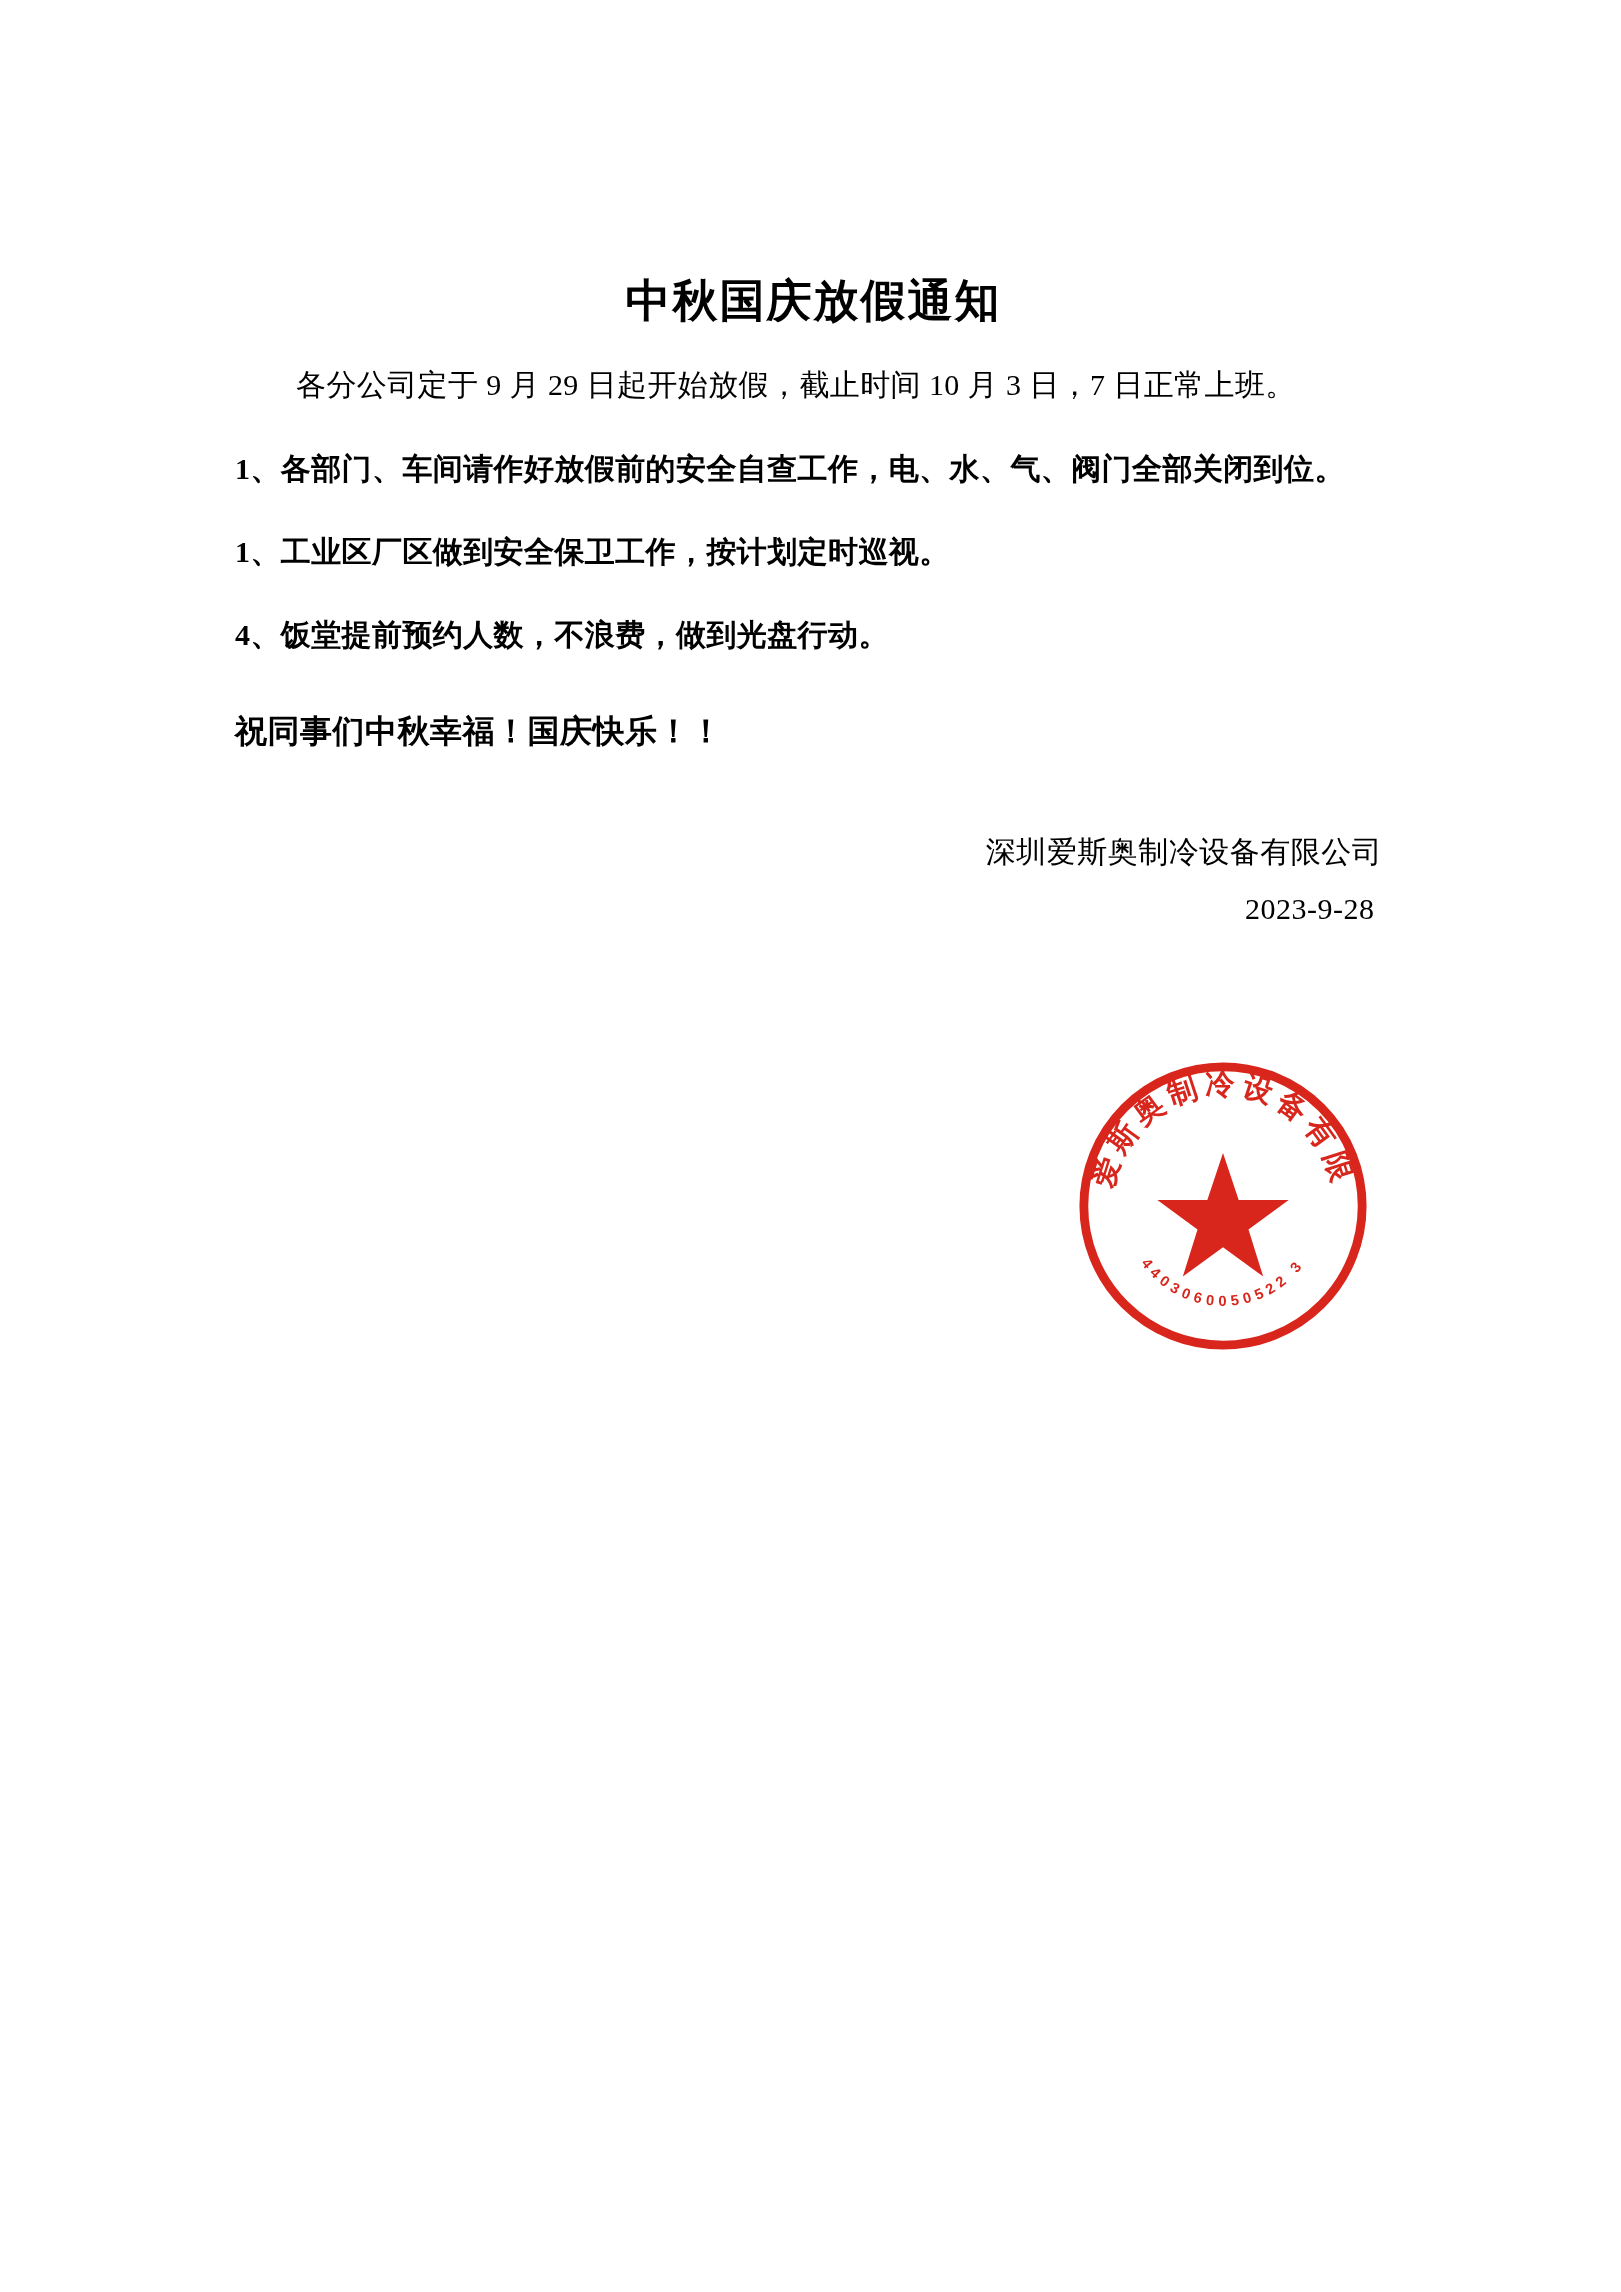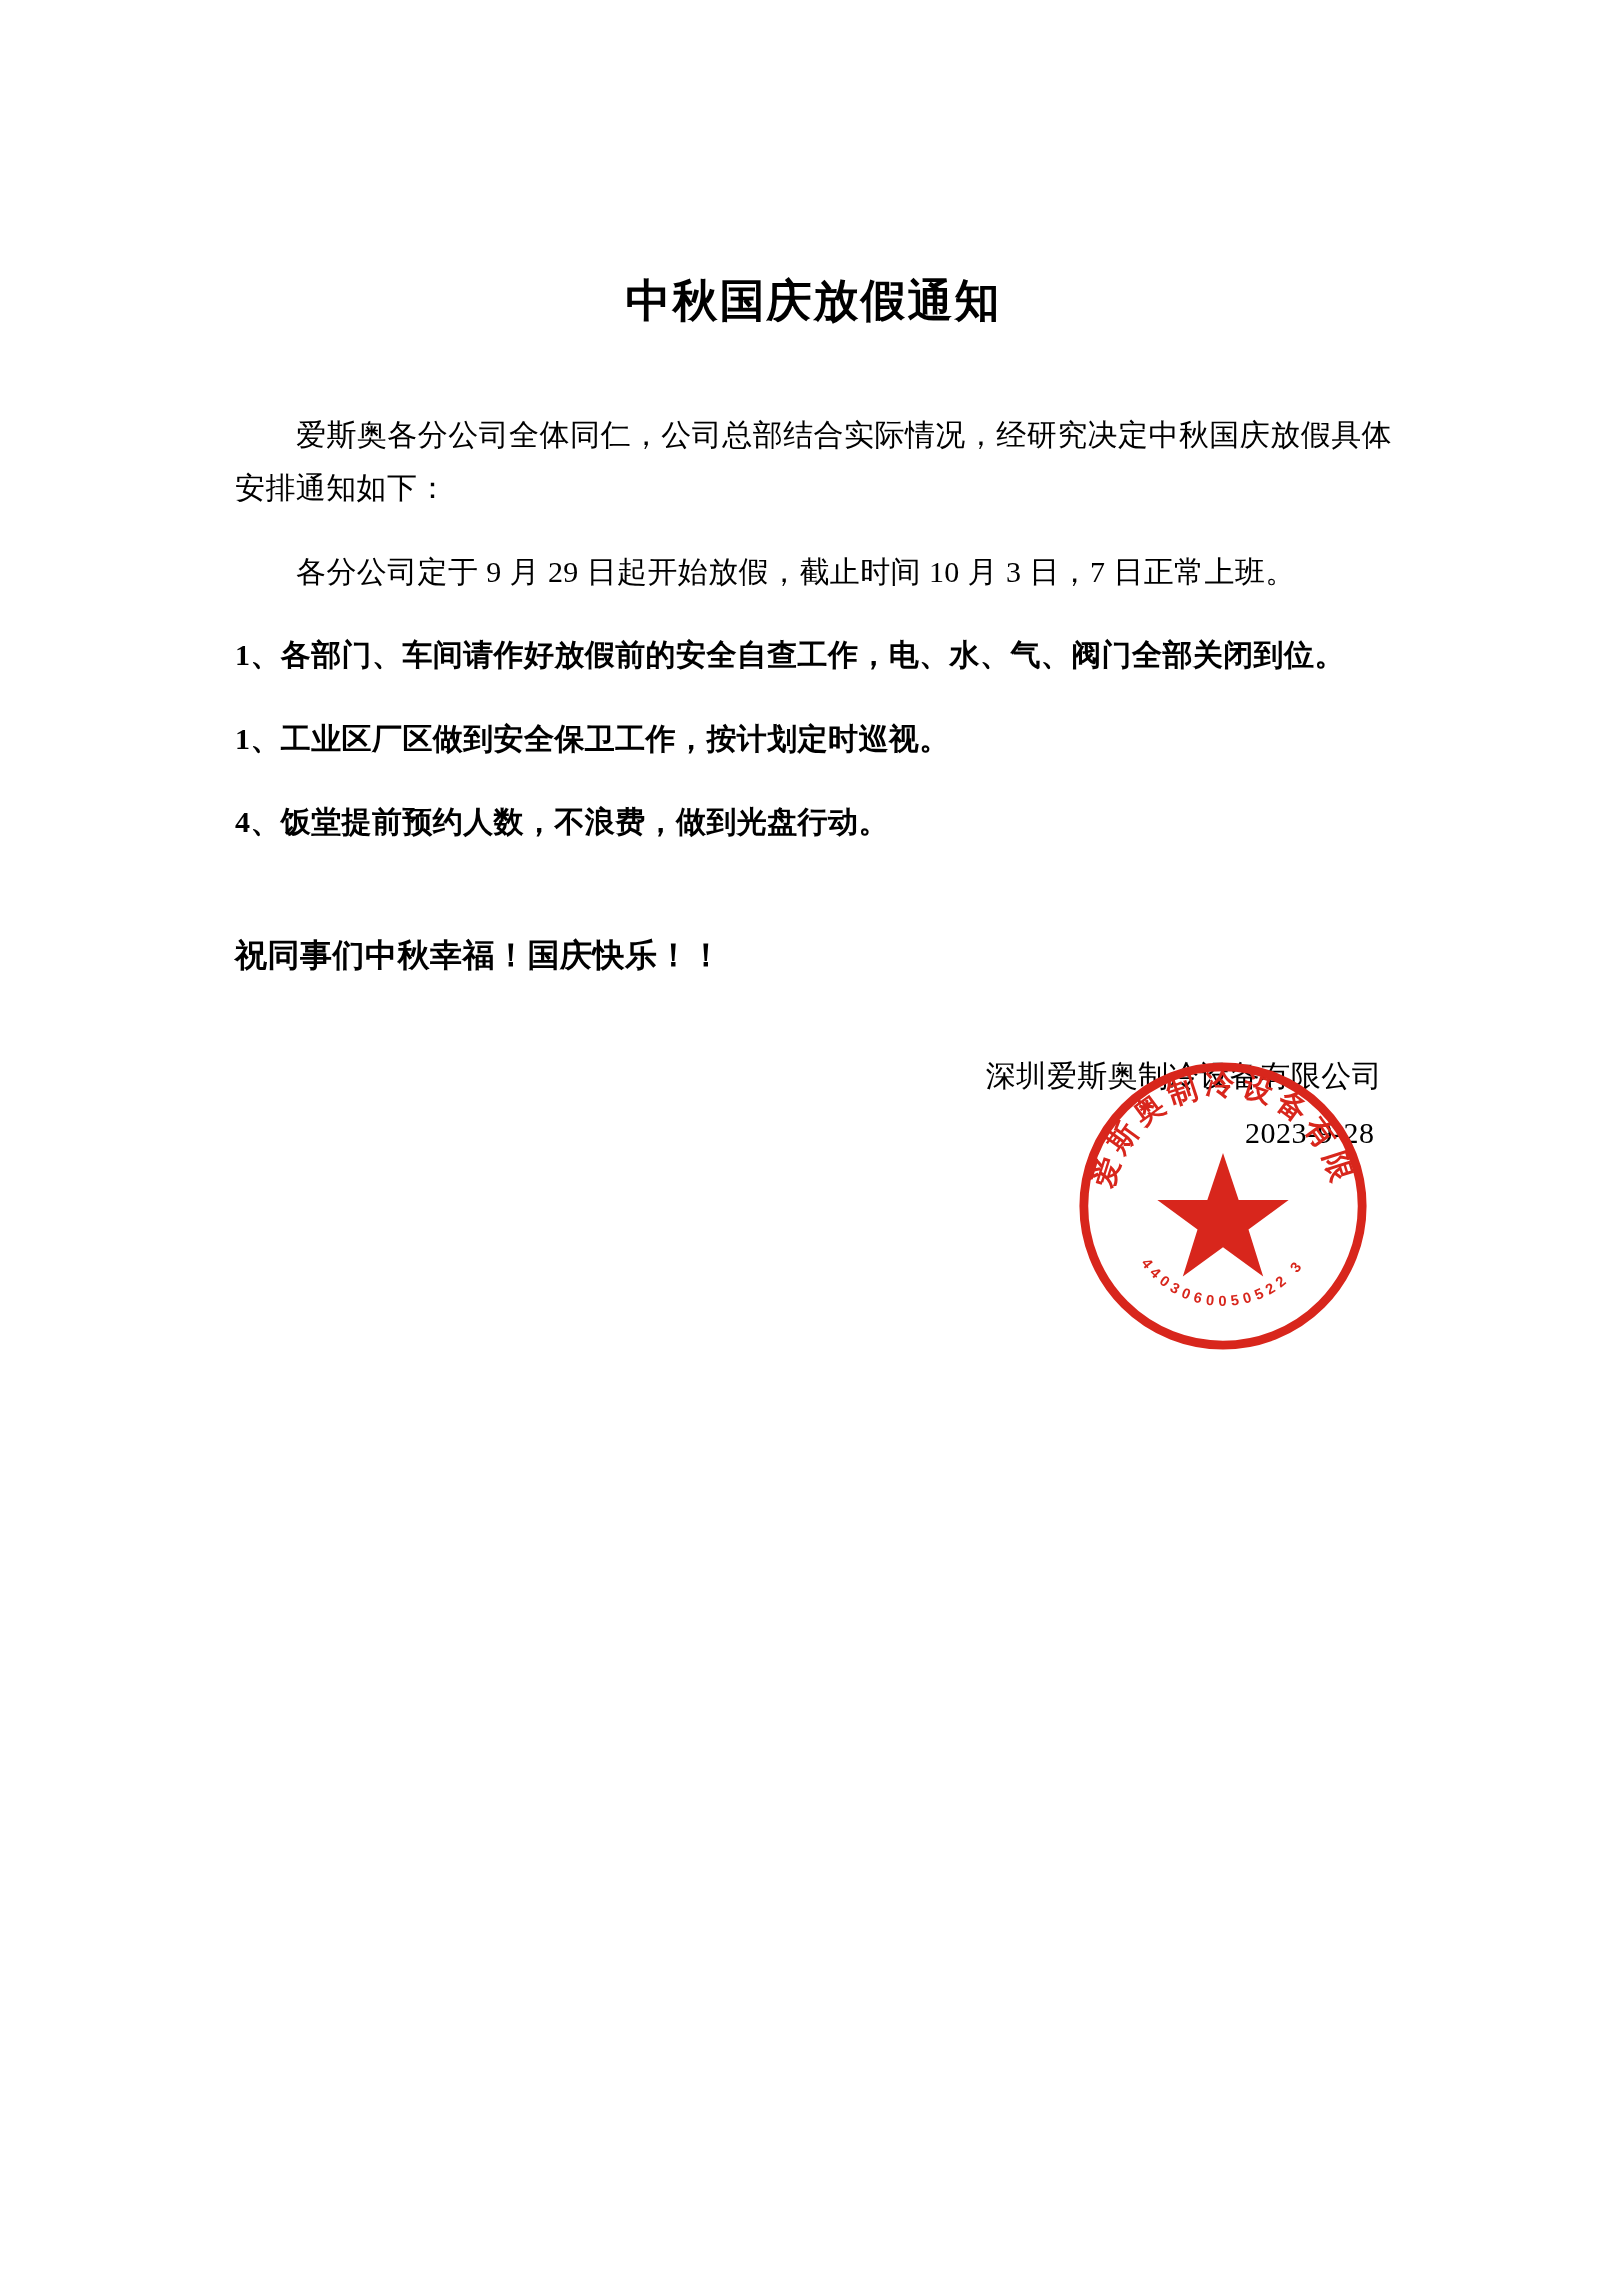--- a/index.html
+++ b/index.html
@@ -67,21 +67,21 @@
     font-size: 30px;
     line-height: 1.78;
     text-align: justify;
     letter-spacing: 0.4px;
     font-weight: bold;
   }
 
   .greeting {
     font-size: 32px;
     font-weight: bold;
-    margin-top: 86px;
+    margin-top: 48px;
     letter-spacing: 0.5px;
   }
 
   .signature-block {
     margin-top: 69px;
     text-align: right;
     padding-right: 9.8px;
   }
 
   .sign-company {
@@ -119,21 +119,20 @@
 </style>
 </head>
 <body>
 
 <div class="page">
 
   <div class="doc-body">
 
     <h1 class="doc-title">中秋国庆放假通知</h1>
 
-    <p class="para indent block-intro">爱斯奥各分公司全体同仁，公司总部结合实际情况，经研究决定中秋国庆放假具体安排通知如下：</p>
 
     <p class="para indent block-dates">各分公司定于 9 月 29 日起开始放假，截止时间 10 月 3 日，7 日正常上班。</p>
 
     <p class="list-item">1、各部门、车间请作好放假前的安全自查工作，电、水、气、阀门全部关闭到位。</p>
     <p class="list-item">1、工业区厂区做到安全保卫工作，按计划定时巡视。</p>
     <p class="list-item">4、饭堂提前预约人数，不浪费，做到光盘行动。</p>
 
     <p class="greeting">祝同事们中秋幸福！国庆快乐！！</p>
 
     <div class="signature-block">

